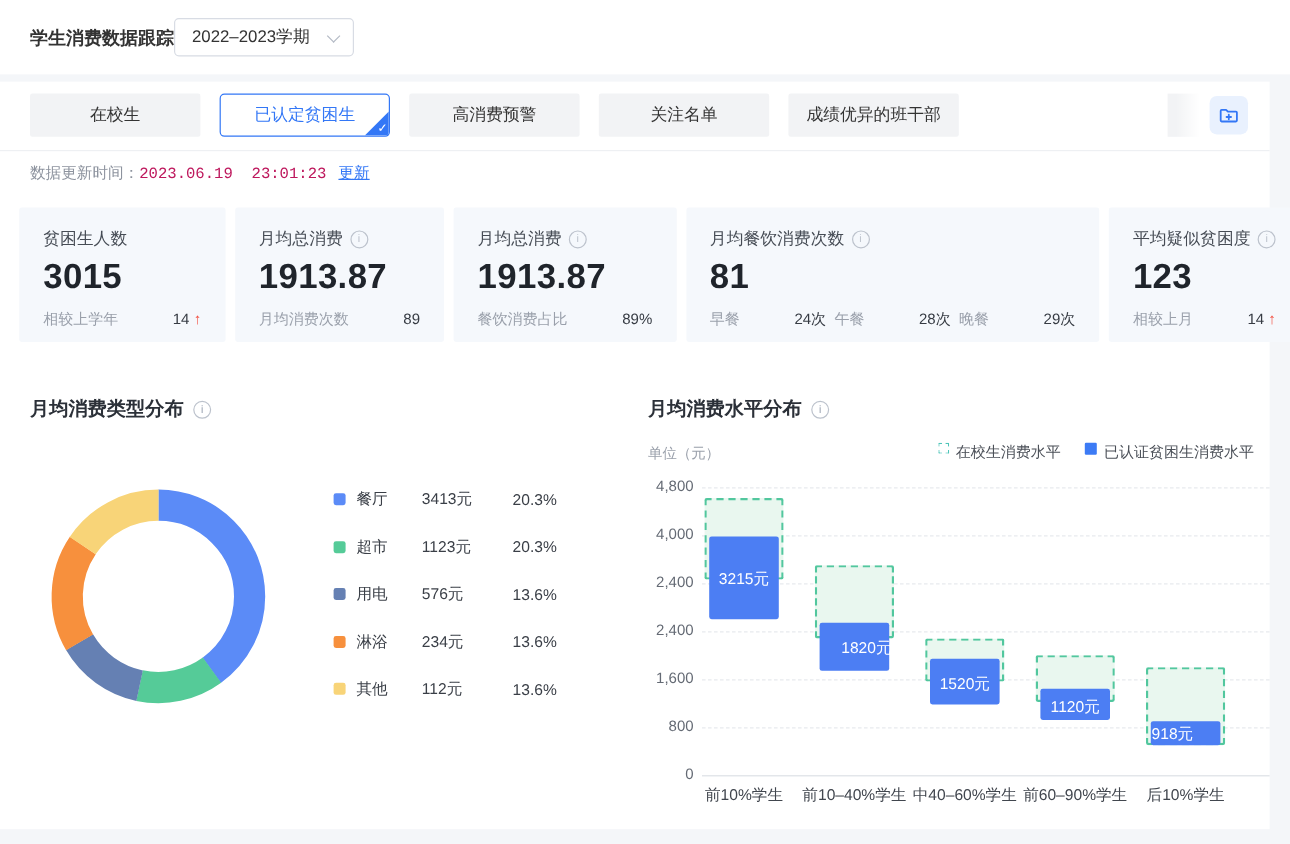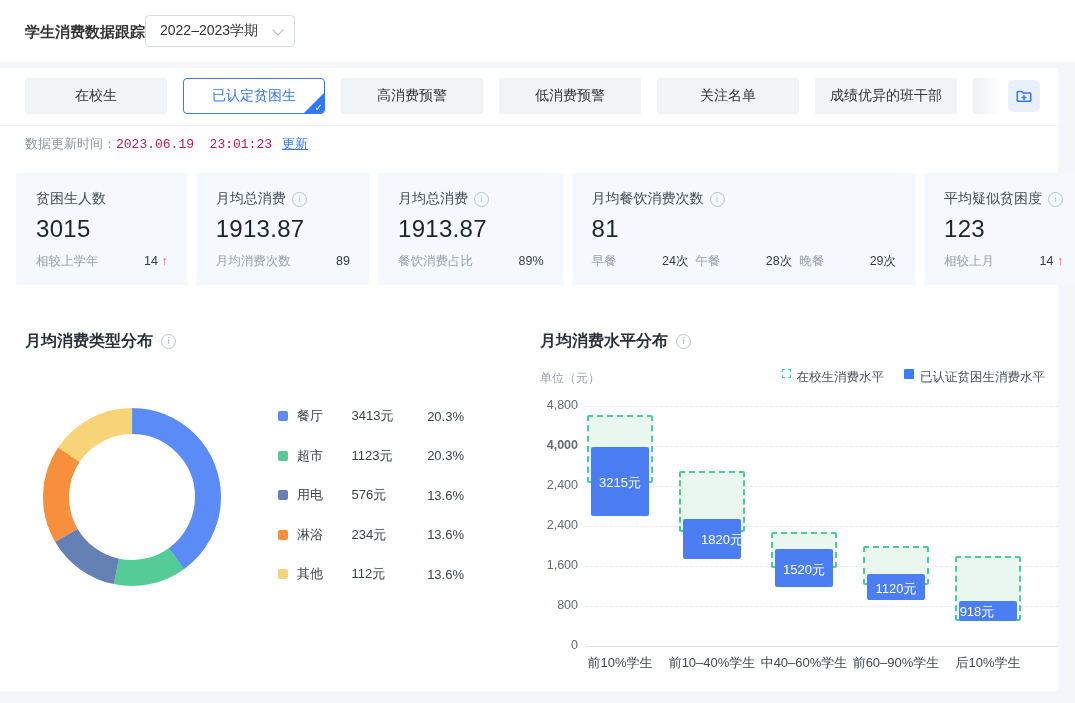--- a/index.html
+++ b/index.html
@@ -32,21 +32,21 @@
   .update-row{position:absolute;left:25px;top:67px;font-size:13px;display:flex;align-items:center;white-space:pre;}
   .ur-label{color:#8d939e;}
   .ur-time{color:#be185d;font-family:Liberation Mono, monospace;}
   .ur-link{color:#3377f6;text-decoration:underline;margin-left:10px;cursor:pointer;}
   
   .cards{position:absolute;left:16px;top:105px;width:1016px;display:flex;gap:8px;}
   .card{flex:1;height:112px;background:#f5f8fc;border-radius:2px;box-sizing:border-box;padding:17px 20px 0;}
   .card-title{font-size:14px;color:#464c55;display:flex;align-items:center;gap:6px;white-space:nowrap;}
   .info-icon{width:13px;height:13px;border:1px solid #bcc2cc;border-radius:50%;color:#bcc2cc;font-size:9px;
              line-height:12px;text-align:center;display:inline-block;flex:0 0 auto;}
-  .card-value{font-size:24px;font-weight:400;color:#1f242b;margin-top:7px;letter-spacing:.3px;}
+  .card-value{font-size:29px;font-weight:700;color:#1f242b;margin-top:7px;letter-spacing:.3px;}
   .card-footer{font-size:12.5px;margin-top:10px;white-space:pre;color:#9aa0ab;}
   .fp-muted{color:#9aa0ab;} .fp-dark{color:#363b43;margin-left:42px;} .fp-red{color:#f35244;font-weight:700;}
   
   .section-title{position:absolute;font-size:16px;font-weight:700;color:#2b3038;display:flex;
                  align-items:center;gap:8px;}
   
   .dl-row{position:absolute;left:278px;width:186px;height:28px;display:flex;align-items:center;font-size:13px;color:#3a3f47;}
   .dl-swatch{width:10px;height:10px;border-radius:2px;flex:0 0 auto;}
   .dl-label{margin-left:9px;width:58px;}
   .dl-value{width:56px;}
@@ -87,23 +87,20 @@
         </div>
         <div class="tab selected">
           <span>已认定贫困生</span>
           <span class="corner"></span>
           <span class="corner-mark">✓</span>
         </div>
         <div class="tab">
           <span>高消费预警</span>
         </div>
         <div class="tab">
-          <span>低消费预警</span>
-        </div>
-        <div class="tab">
           <span>关注名单</span>
         </div>
         <div class="tab">
           <span>成绩优异的班干部</span>
         </div>
       </div>
     <div class="tab-sliver"></div>
     <div class="tab-fade"></div>
     <div class="folder-btn">
       <svg width="18" height="18" viewBox="0 0 24 24" fill="none" stroke="#3377f6" stroke-width="2" stroke-linecap="round" stroke-linejoin="round">
@@ -227,21 +224,21 @@
         <div class="ytick" style="top: 570px;">0</div>
         <div class="gridline" style="top: 538px;"></div>
         <div class="ytick" style="top: 530px;">800</div>
         <div class="gridline" style="top: 498px;"></div>
         <div class="ytick" style="top: 490px;">1,600</div>
         <div class="gridline" style="top: 458px;"></div>
         <div class="ytick" style="top: 450px;">2,400</div>
         <div class="gridline" style="top: 418px;"></div>
         <div class="ytick" style="top: 410px;">2,400</div>
         <div class="gridline" style="top: 378px;"></div>
-        <div class="ytick" style="top: 370px; font-weight: bold;">4,000</div>
+        <div class="ytick" style="top: 370px;">4,000</div>
         <div class="gridline" style="top: 338px;"></div>
         <div class="ytick" style="top: 330px;">4,800</div>
         <div class="xlabel" style="left: 560px;">前10%学生</div>
         <div class="xlabel" style="left: 652px;">前10–40%学生</div>
         <div class="xlabel" style="left: 744px;">中40–60%学生</div>
         <div class="xlabel" style="left: 836px;">前60–90%学生</div>
         <div class="xlabel" style="left: 928px;">后10%学生</div>
         <div class="range-outline" style="left: 587px; width: 66px; top: 347px; height: 68px;"></div>
         <div class="range-outline" style="left: 679px; width: 66px; top: 402.5px; height: 61px;"></div>
         <div class="range-outline" style="left: 771px; width: 66px; top: 463.5px; height: 36px;"></div>

